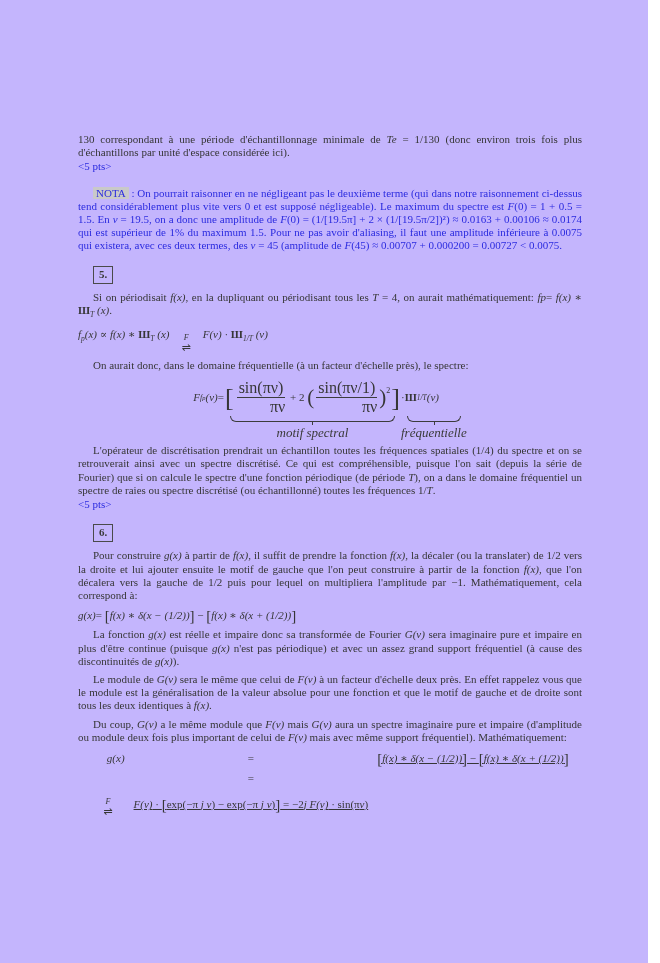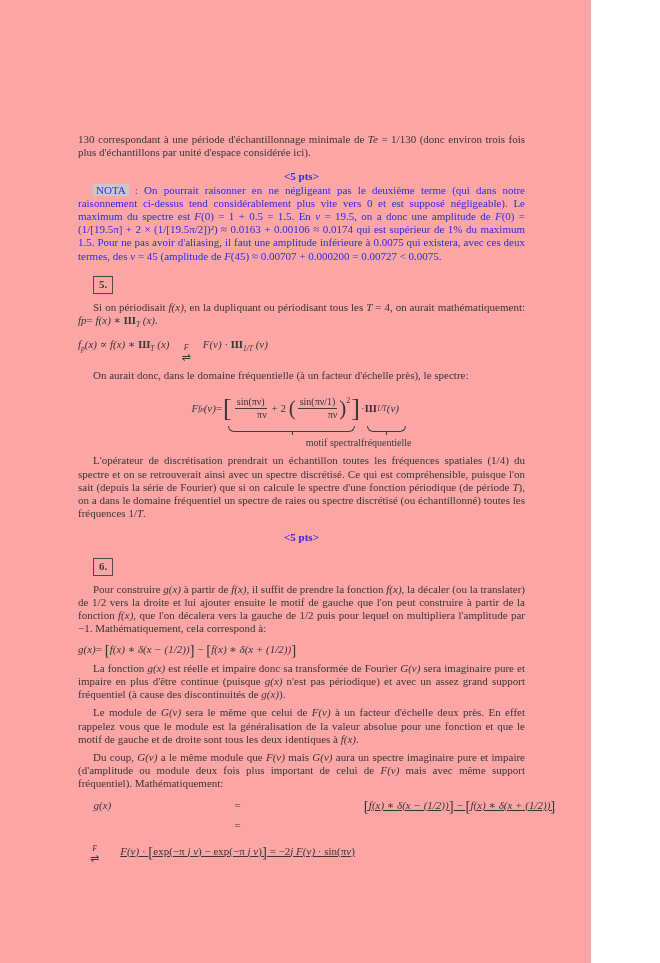--- a/index.html
+++ b/index.html
@@ -1,31 +1,31 @@
 <!DOCTYPE html>
 <html><head>
 <meta charset="utf-8">
 <style>
   html,body{margin:0;padding:0;background:#fff;}
   .page{
     position:relative;
-    width:591px;height:963px;
-    background:#fca5a5;
+    width:648px;height:963px;
+    background:#c4b5fd;
     overflow:hidden;
     font-family:"Liberation Serif","DejaVu Serif",serif;
     font-size:11px;
     line-height:13.2px;
     color:#363636;
   }
   .content{padding:128px 66px 0 78px;}
   p{margin:0;text-align:justify;}
   .para{margin-top:5px;}
   .indent{text-indent:15px;}
-  .pts{color:#2b2bdf;font-weight:bold;margin-top:11px;text-align:center;}
-  .nota-para{color:#2b2bdf;}
+  .pts{color:#2b2bdf;font-weight:normal;margin-top:1px;text-align:left;}
+  .nota-para{color:#2b2bdf;margin-top:13px;}
   .nota-label{background:#c9c9c9;padding:0 3px;}
   .secbox{
     display:inline-block;border:1px solid #4a4a4a;
     padding:1px 5px 2px;font-weight:bold;
     margin:13px 0 2px 15px;color:#3a3a3a;
   }
   
   .seg-n{}
   .seg-i{font-style:italic;}
   .seg-sub{font-size:7.5px;font-style:italic;vertical-align:-2.5px;}
@@ -35,22 +35,22 @@
   .eq{text-align:left;margin:7px 0 6px;}
   .fstack{display:inline-flex;flex-direction:column;align-items:center;line-height:1;vertical-align:-2px;margin:0 12px;}
   .ftop{font-size:8px;font-style:italic;}
   .fbot{font-size:11px;font-family:"DejaVu Sans","Liberation Serif",sans-serif;}
   .eqflex{display:flex;justify-content:center;align-items:flex-start;margin:9px 0 3px;}
   .plainhead{display:flex;align-items:center;height:34px;white-space:pre;}
   .ubgroup{display:inline-flex;flex-direction:column;}
   .ubcontent{display:flex;align-items:center;height:34px;white-space:pre;}
   .ubbrace{display:block;height:5px;border:1px solid #3c3c3c;border-top:none;border-radius:0 0 8px 8px;margin:1px 6px 0;position:relative;}
   .ubbrace::after{content:'';position:absolute;left:50%;bottom:-4px;width:1px;height:4px;background:#3c3c3c;}
-  .ublabel{display:block;text-align:right;font-size:10px;margin-top:4px;color:#3a3a3a;}
-  .frac{display:inline-block;text-align:center;line-height:1.15;font-size:10px;margin:0 2px;}
+  .ublabel{display:block;text-align:center;font-size:13px;margin-top:4px;color:#3a3a3a;font-style:italic;}
+  .frac{display:inline-block;text-align:center;line-height:1.15;font-size:16px;margin:0 2px;}
   .frac .num{display:block;border-bottom:1px solid #3c3c3c;padding:0 2px;}
   .frac .den{display:block;text-align:right;}
   .bigbr{font-size:26px;line-height:1;margin:0 1px;font-weight:400;}
   .bigpar{font-size:21px;line-height:1;}
   .sup{font-size:8px;align-self:flex-start;margin-top:3px;}
   .mi{font-style:italic;}
   .mr{font-style:normal;}
   .ssub{font-size:8px;font-style:italic;vertical-align:-3px;}
   .sssub{font-size:6.5px;font-style:italic;vertical-align:-5px;}
   .align-block{display:grid;grid-template-columns:auto auto auto;column-gap:9px;row-gap:7px;width:fit-content;margin:8px auto 0;align-items:center;}

